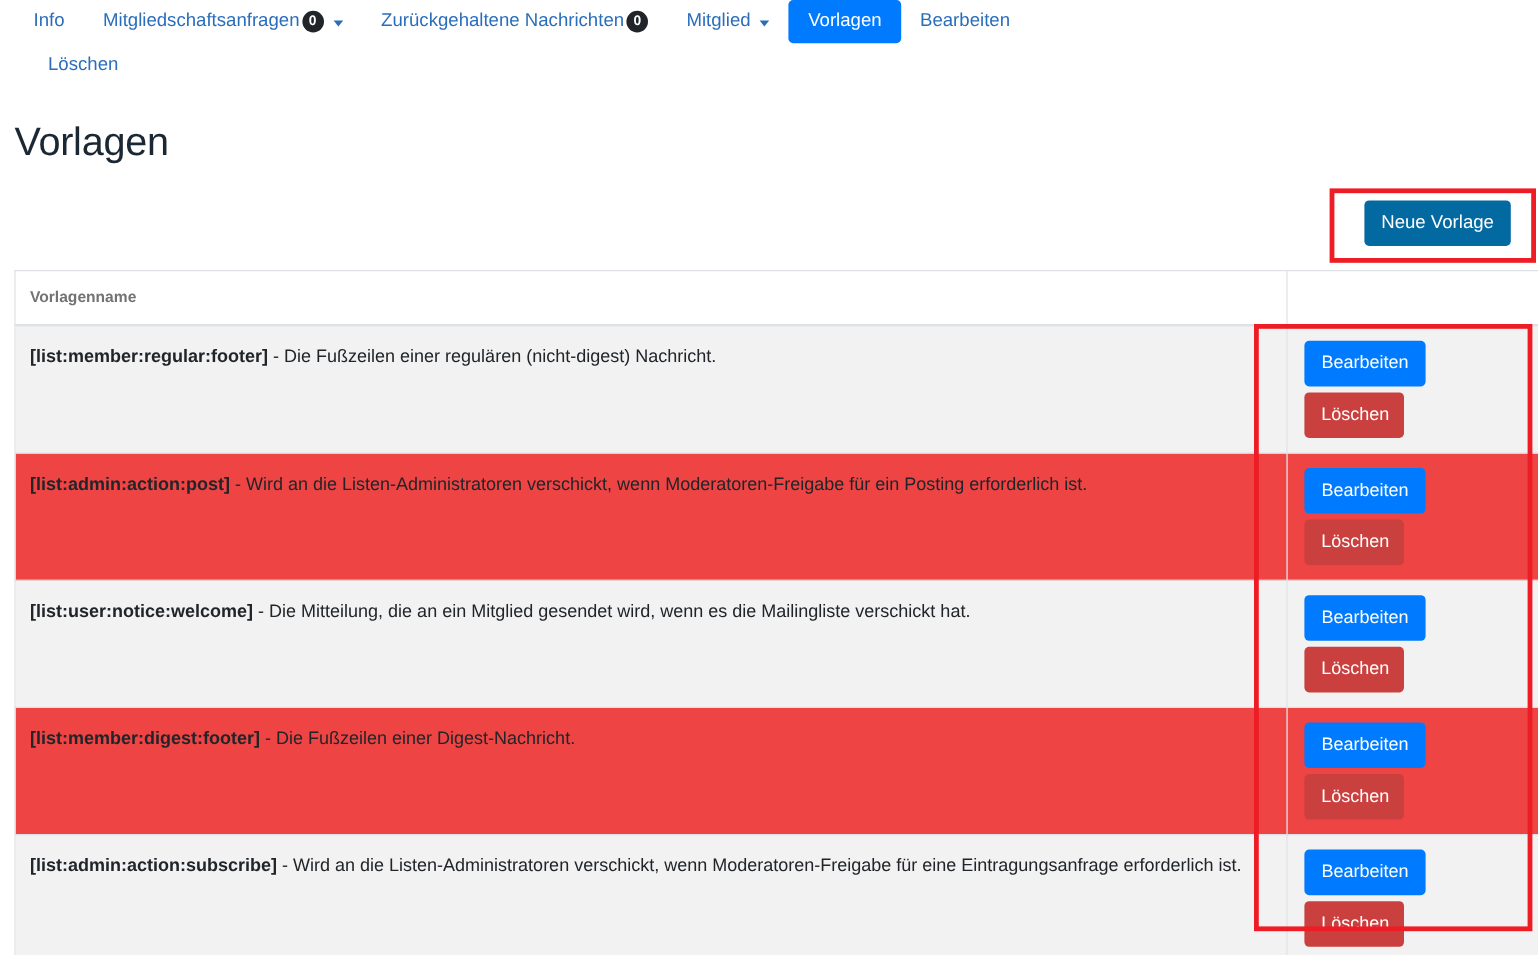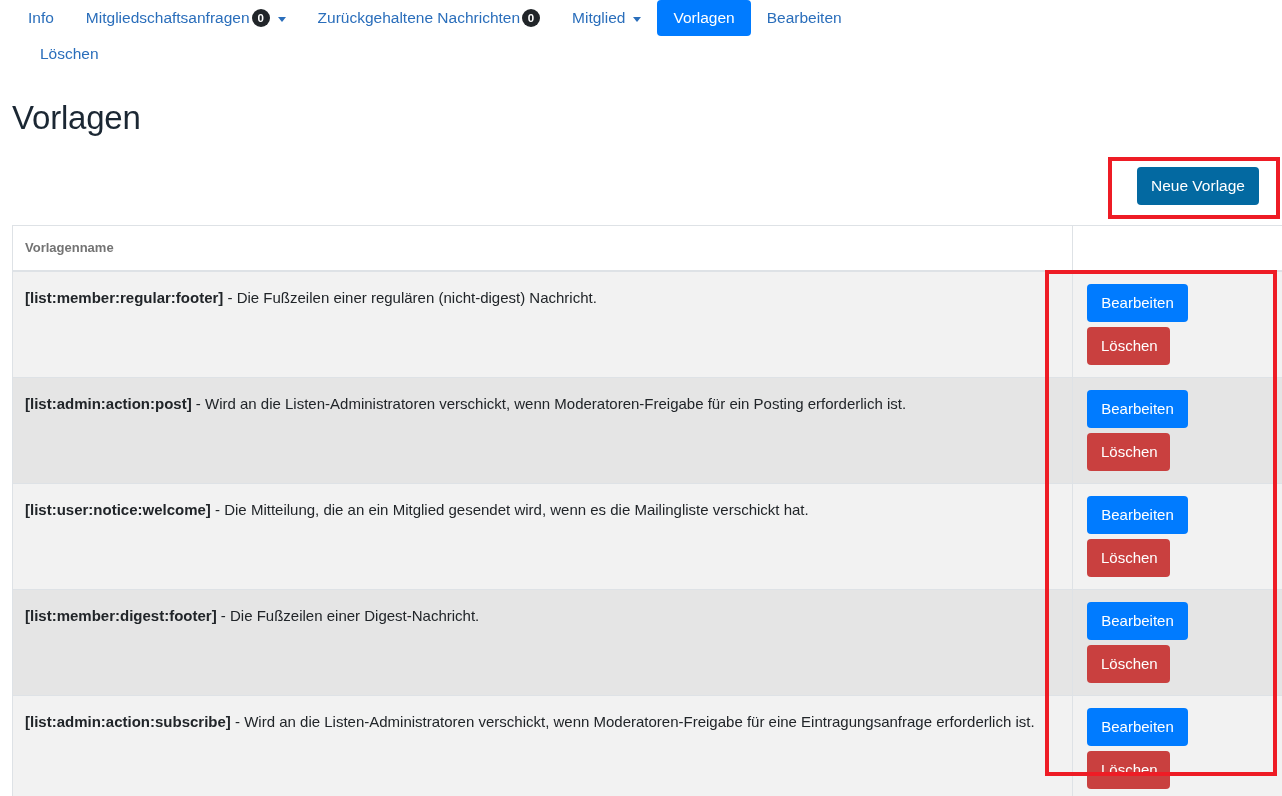--- a/index.html
+++ b/index.html
@@ -133,21 +133,21 @@
     color: #737373;
     text-align: left;
     padding: 14px 12px 15px 12px;
     border-bottom-width: 2px;
     border-bottom-color: #dee2e6;
   }
   table.tmpl thead th.col-name { width: 1035px; }
   table.tmpl thead th.col-act  { width: 213px; }
 
   table.tmpl tbody tr.odd td { background: #f2f2f2; }
-  table.tmpl tbody tr.even td { background: #e5e5e5; }
+  table.tmpl tbody tr.even td { background: #ef4444; }
 
   td.cell-name {
     padding: 14px 12px;
     font-size: 15px;
     line-height: 23px;
     color: #212529;
   }
   td.cell-name .key { font-weight: bold; }
 
   td.cell-actions {

